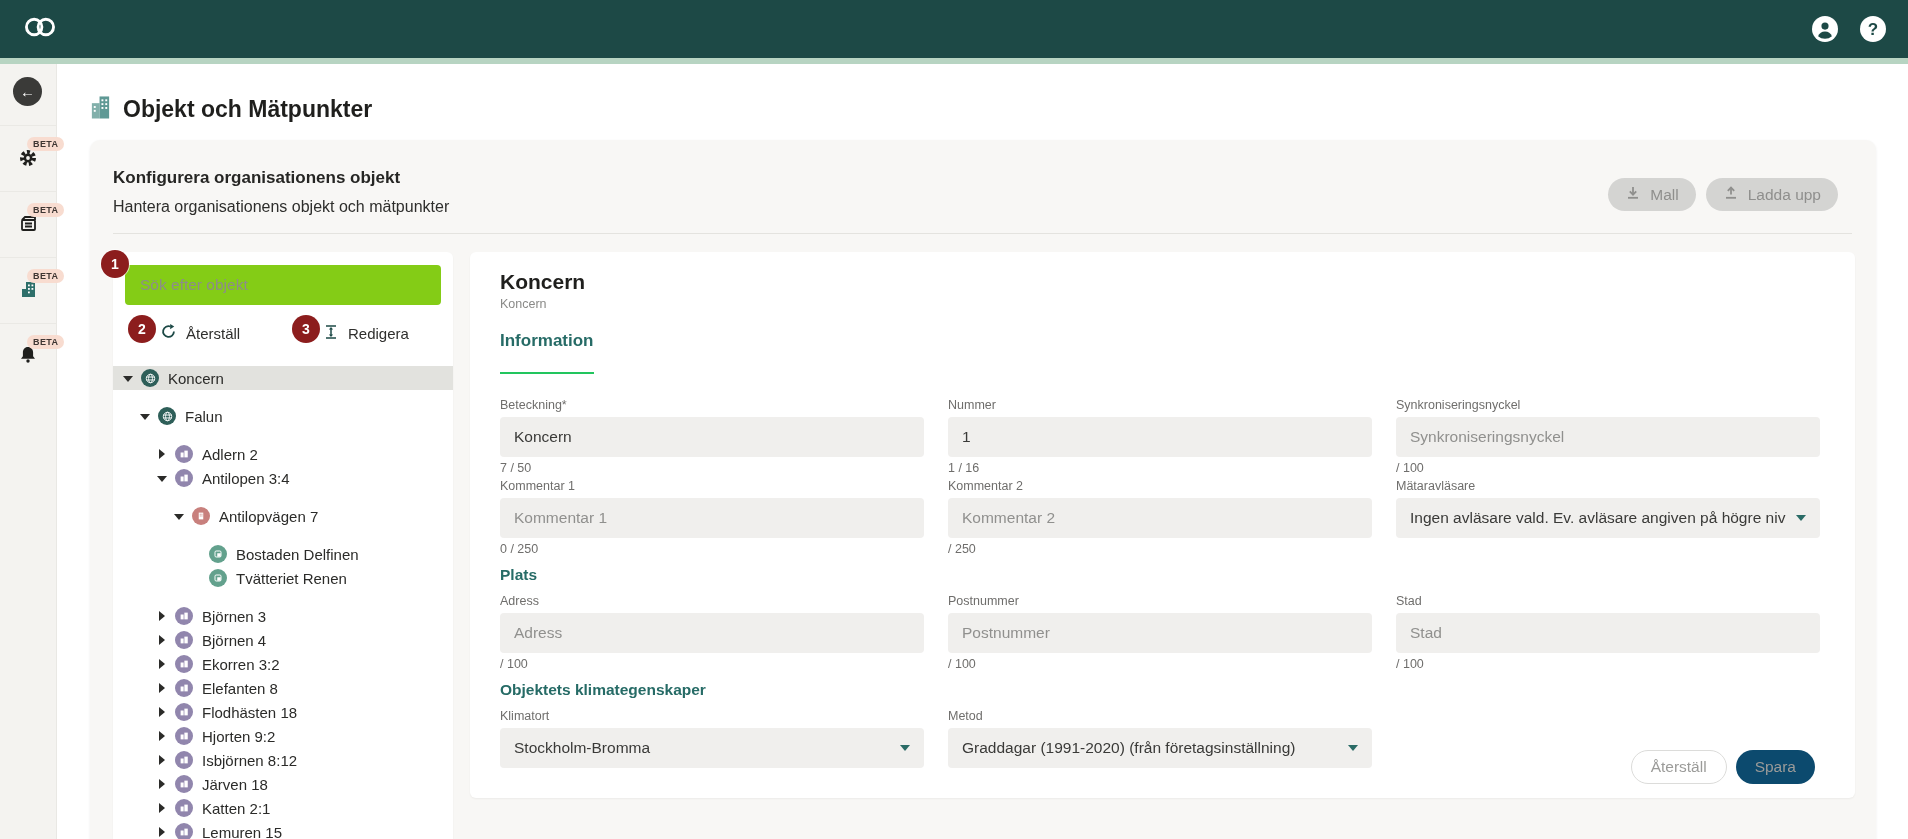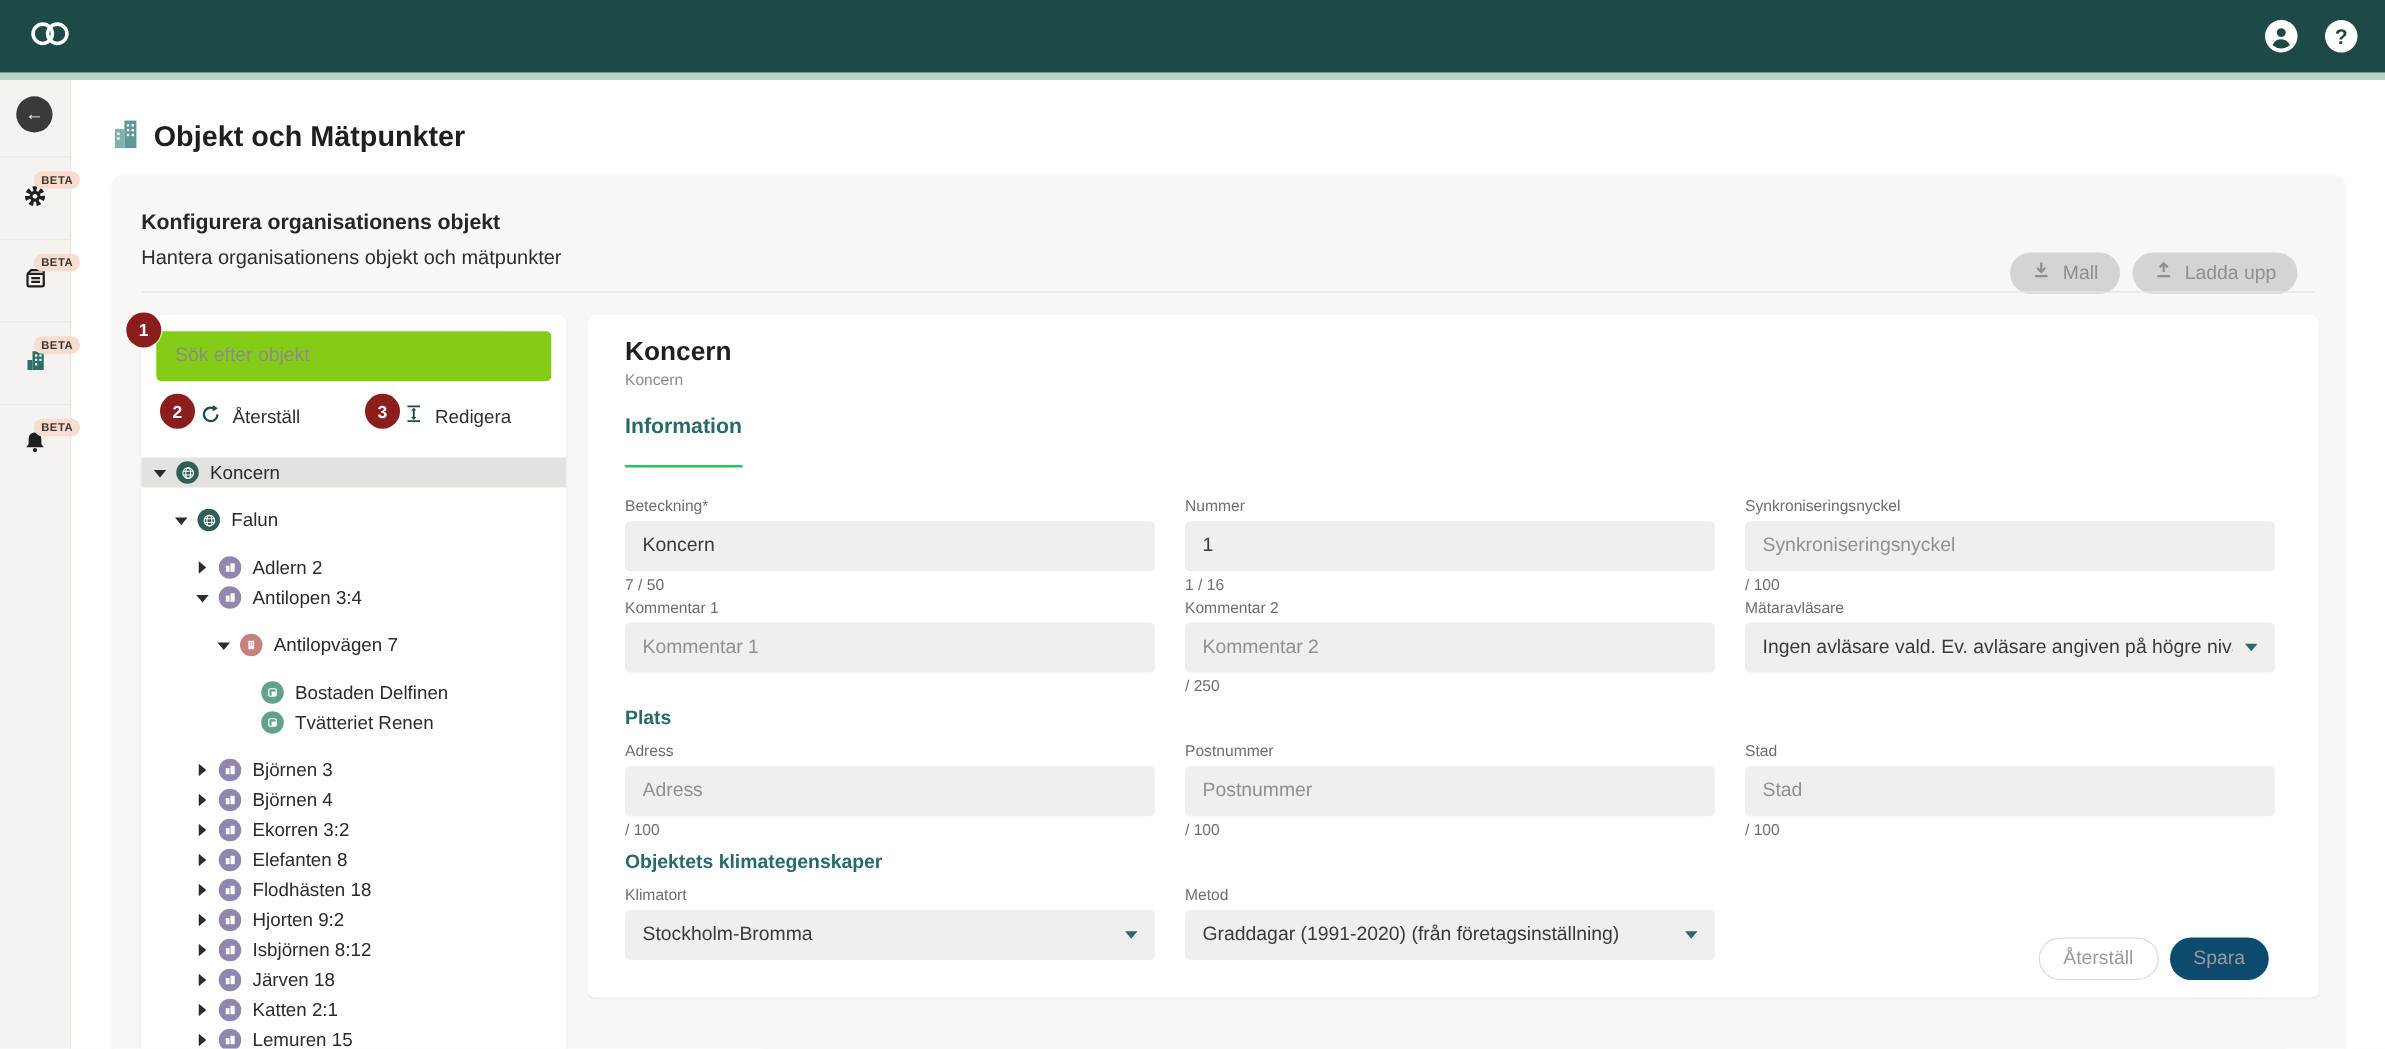--- a/index.html
+++ b/index.html
@@ -32,21 +32,21 @@
   .page-header { position:absolute; left:32px; top:30px; display:flex; align-items:center; gap:11px; }
   .page-header h1 { font-size:23px; font-weight:bold; color:#1f1f1d; }
 
   .card { position:absolute; left:33px; top:76px; width:1786px; height:764px; background:#f8f7f5;
           border-radius:10px; box-shadow:0 1px 3px rgba(0,0,0,.07); }
   .card-title { position:absolute; left:23px; top:28px; font-size:17px; font-weight:bold; color:#262624; }
   .card-sub   { position:absolute; left:23px; top:58px; font-size:16px; color:#2e2e2c; }
   .card-divider { position:absolute; left:23px; right:24px; top:93px; height:1px; background:#e4e3df; }
   .head-actions { position:absolute; right:38px; top:38px; display:flex; gap:10px; }
   .pill-gray { height:33px; border-radius:17px; background:#d4d4d2; color:#8f8f8d; font-size:15.5px;
-               display:inline-flex; align-items:center; gap:9px; padding:0 17px; border:none;margin-top:24px; }
+               display:inline-flex; align-items:center; gap:9px; padding:0 17px; border:none; }
 
   
   .tree-panel { position:absolute; left:23px; top:112px; width:340px; height:652px; background:#fff;
                 border-radius:6px; box-shadow:0 1px 2px rgba(0,0,0,.05); overflow:hidden; }
   .search { position:absolute; left:12px; top:13px; width:316px; height:40px; background:#84cc16;
             border:none; border-radius:4px; padding:0 15px; font-size:15.5px; color:#3a3a38;
             font-family:"Liberation Sans", sans-serif; }
   .search::placeholder { color:#8d8c8a; }
   .tree-toolbar { position:absolute; top:65px; left:0; width:100%; height:32px; }
   .tbtn { position:absolute; display:flex; align-items:center; gap:9px; height:32px; cursor:pointer;
@@ -475,20 +475,21 @@
         </div>
         <div class="field">
           <label>Synkroniseringsnyckel</label>
           <input class="input" placeholder="Synkroniseringsnyckel" style="">
           <div class="counter">/ 100</div>
         </div>
 
         <div class="field">
           <label>Kommentar 1</label>
           <input class="input" placeholder="Kommentar 1" style="">
+          <div class="counter">0 / 250</div>
         </div>
         <div class="field">
           <label>Kommentar 2</label>
           <input class="input" placeholder="Kommentar 2" style="">
           <div class="counter">/ 250</div>
         </div>
         <div class="field">
           <label>Mätaravläsare</label>
           <div class="select">
             <span class="sel-text">Ingen avläsare vald. Ev. avläsare angiven på högre nivå f...</span>

